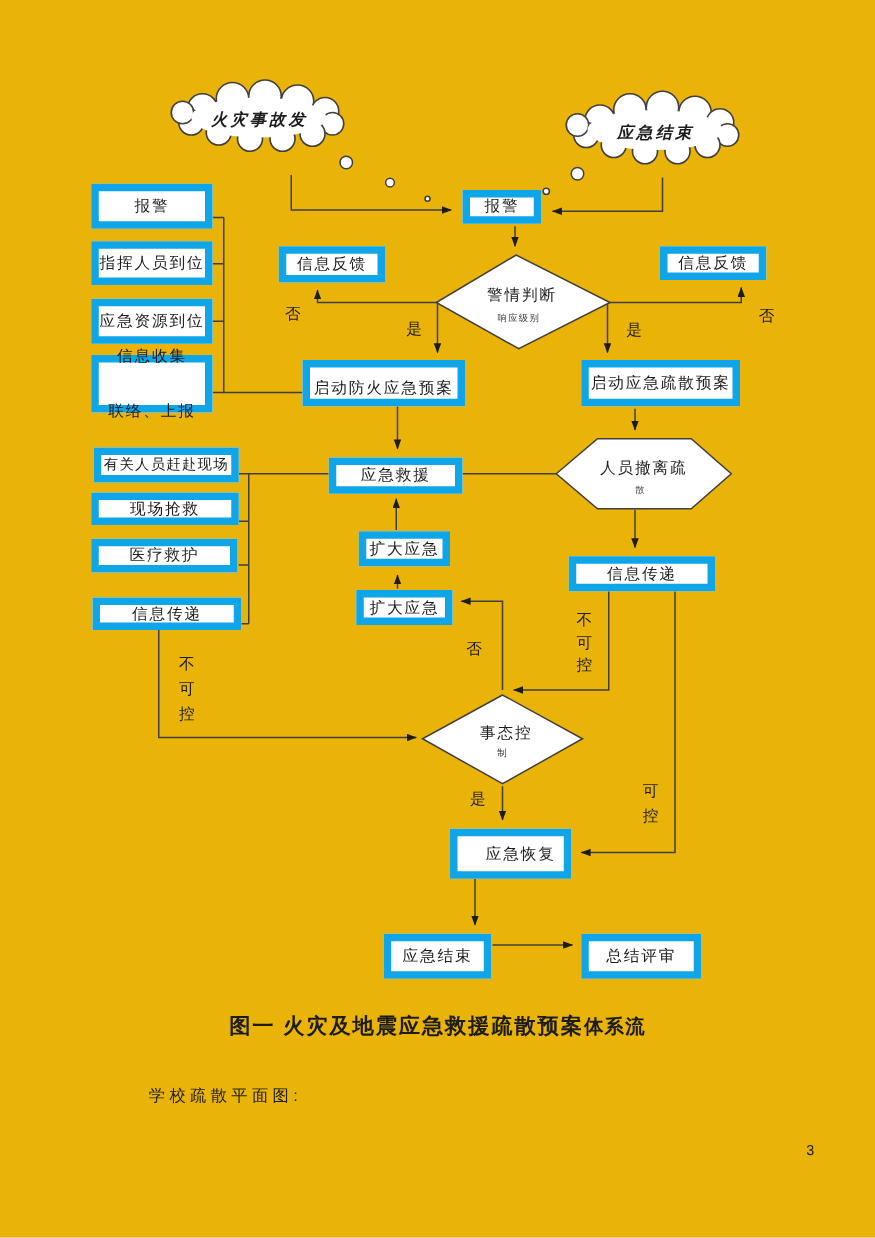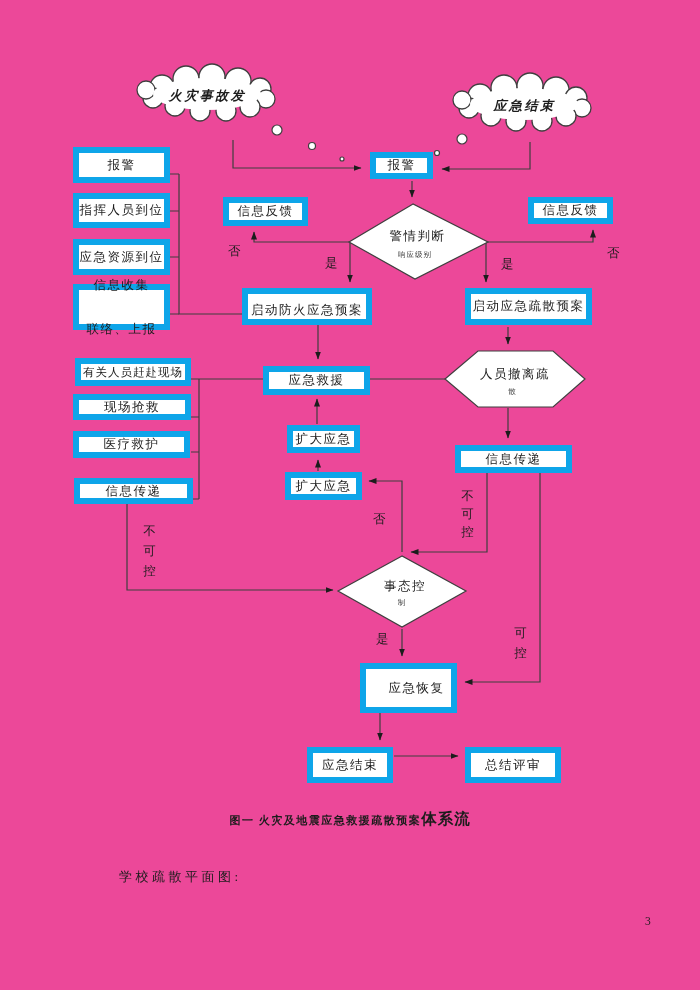--- a/index.html
+++ b/index.html
@@ -1,18 +1,18 @@
 <!DOCTYPE html>
 <html><head>
 <meta charset="utf-8">
 <style>
   html,body{margin:0;padding:0;background:#e8e8e8;}
   .page{
-    position:relative;width:700px;height:990px;background:#ec4899;margin:0 auto;
-    font-family:Liberation Serif, serif;color:#1c1c1c;overflow:hidden;
+    position:relative;width:700px;height:990px;background:#eab308;margin:0 auto;
+    font-family:Liberation Sans, sans-serif;color:#1c1c1c;overflow:hidden;
   }
   .node{
     position:absolute;border:6px solid #0ea5e9;background:#fff;
     display:flex;flex-direction:column;align-items:center;justify-content:center;
     font-size:12.5px;letter-spacing:1.5px;line-height:1.45;text-align:center;
     box-sizing:border-box;z-index:3;
   }
   .node.small{font-size:11.5px;letter-spacing:1px;}
   .lbl{
     position:absolute;font-size:12.5px;letter-spacing:1px;z-index:4;line-height:1.2;
@@ -24,21 +24,21 @@
   }
   .shape-text.tiny{font-size:7.5px;letter-spacing:1px;color:#3a3a3a;}
   .cloud-text{
     position:absolute;z-index:4;text-align:center;font-weight:bold;font-style:italic;
     font-size:13px;letter-spacing:2.5px;
   }
   .caption{
     position:absolute;left:0;top:809px;width:700px;text-align:center;z-index:4;
     font-weight:bold;
   }
-  .caption .c1{font-size:11px;letter-spacing:1.5px;}
+  .caption .c1{font-size:17px;letter-spacing:1.5px;}
   .caption .c2{font-size:15.5px;letter-spacing:1px;}
   .subtitle{position:absolute;left:119px;top:868px;font-size:13px;letter-spacing:3.5px;z-index:4;}
   .pagenum{position:absolute;left:645px;top:915px;font-size:11.5px;z-index:4;}
   svg{position:absolute;left:0;top:0;z-index:2;}
 </style>
 </head>
 <body>
 
 <div class="page">
 
@@ -185,21 +185,21 @@
   <div class="node" style="left:285px;top:472px;width:77px;height:28px;">
       <span>扩大应急</span>
     </div>
   <div class="node" style="left:455px;top:445px;width:117px;height:28px;">
       <span>信息传递</span>
     </div>
 
   <div class="shape-text" style="left:365px;top:578px;width:80px;">事态控</div>
   <div class="shape-text tiny" style="left:372px;top:598px;width:60px;">制</div>
 
-  <div class="node" style="left:360px;top:663px;width:97px;height:50px;padding-left:16px;">
+  <div class="node" style="left:360px;top:663px;width:97px;height:40px;padding-left:16px;">
       <span>应急恢复</span>
     </div>
   <div class="node" style="left:307px;top:747px;width:86px;height:36px;">
       <span>应急结束</span>
     </div>
   <div class="node" style="left:465px;top:747px;width:96px;height:36px;">
       <span>总结评审</span>
     </div>
 
   <div class="lbl" style="left:228px;top:244px;">否</div>

